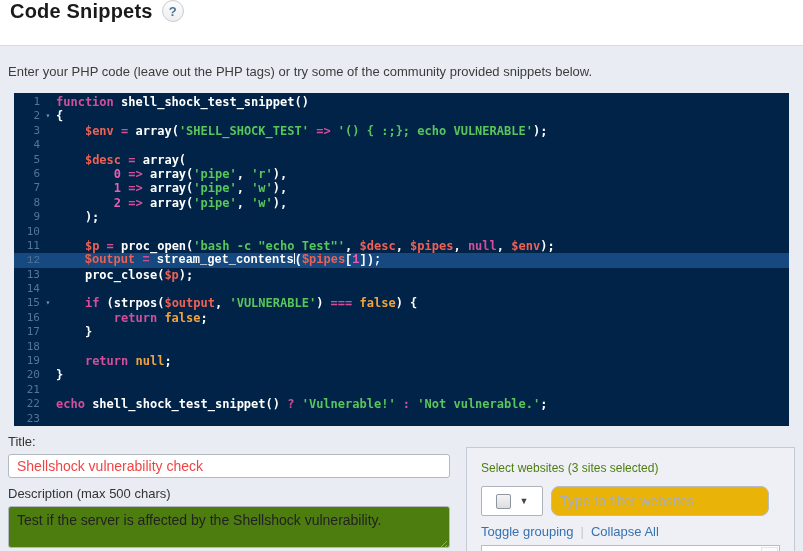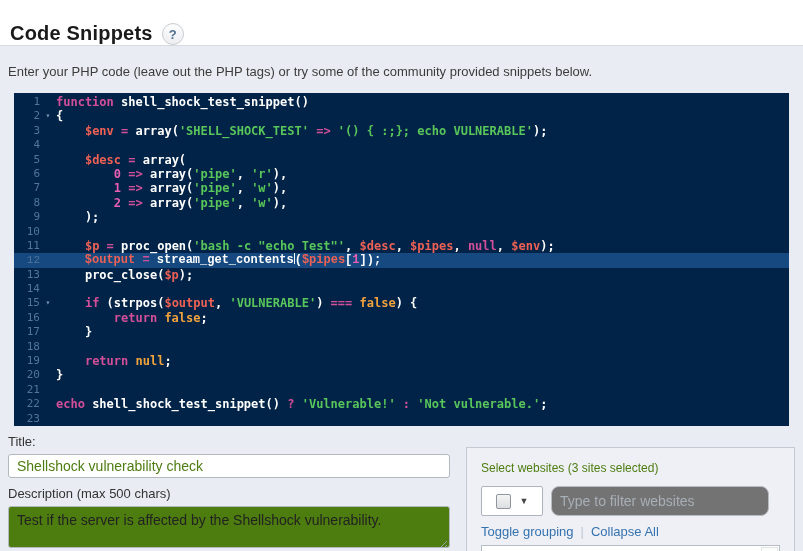--- a/index.html
+++ b/index.html
@@ -2,21 +2,21 @@
 <html><head>
 <meta charset="utf-8">
 <style>
   * { margin:0; padding:0; box-sizing:border-box; }
   html,body { background:#ffffff; }
   .page {
     position:relative; width:803px; height:551px; overflow:hidden;
     font-family:"Liberation Sans", sans-serif; background:#ffffff;
   }
   
-  .hdr { position:absolute; left:0; top:0; right:0; height:45px; background:#ffffff; display:flex; align-items:flex-end; padding-left:10px; }
+  .hdr { position:absolute; left:0; top:0; right:0; height:45px; background:#ffffff; display:flex; align-items:flex-start; padding-left:10px; }
   .hdr h1 { font-size:20px; font-weight:bold; color:#1a1a1a; letter-spacing:0.2px; }
   .help-badge {
     display:inline-flex; align-items:center; justify-content:center;
     width:22px; height:22px; margin-left:9px; border-radius:50%;
     border:1px solid #c9ccd1; background:linear-gradient(#fdfdfd,#eceef0);
     color:#50718f; font-size:13px; font-weight:bold; cursor:default;
   }
   
   .panel { position:absolute; left:0; top:45px; right:0; bottom:0; background:#e9edf3; border-top:1px solid #d7dae0; }
   .intro { position:absolute; left:8px; top:18px; font-size:13px; color:#3c3c3c; }
@@ -38,21 +38,21 @@
   .tk-var { color:var(--variable,#ef6155); }
   .tk-str { color:var(--string,#58c65a); }
   .tk-num { color:var(--number,#e95fb4); }
   .tk-atom{ color:var(--atom,#f2a33c); }
   .cursor { display:inline-block; width:1px; height:11px; background:#ffffff; vertical-align:-1px; }
   
   .form-left { position:absolute; left:8px; top:388px; width:442px; }
   .form-left label { display:block; font-size:13px; color:#333333; margin-bottom:5px; }
   .txt-input {
     width:100%; height:24px; background:#ffffff; border:1px solid #b3b9c1; border-radius:3px;
-    padding:0 8px; font-size:14px; color:#4d7c0f; font-family:"Liberation Sans", sans-serif;
+    padding:0 8px; font-size:14px; color:#ef4444; font-family:"Liberation Sans", sans-serif;
   }
   .desc-label { margin-top:8px; }
   .ta-wrap { position:relative; width:100%; }
   .txt-area {
     width:100%; height:42px; background:#4d7c0f; border:1px solid #b3b9c1; border-radius:3px;
     padding:5px 8px; font-size:14px; color:#222222; font-family:"Liberation Sans", sans-serif;
     resize:none; overflow:hidden;
   }
   .grip {
     position:absolute; right:3px; bottom:5px; width:9px; height:9px;
@@ -66,21 +66,21 @@
   }
   .sites-heading { font-size:12px; color:#4d7c0f; margin:2px 0 11px; font-weight:normal; }
   .controls-row { display:flex; gap:8px; align-items:center; }
   .dd-btn {
     width:62px; height:30px; background:#ffffff; border:1px solid #aeb4bd; border-radius:2px;
     display:flex; align-items:center; justify-content:center; gap:9px; cursor:pointer;
   }
   .cb { width:15px; height:15px; border:1px solid #8f959c; border-radius:2px; background:linear-gradient(#f4f4f4,#dcdee1); flex:none; }
   .dd-arrow { font-size:9px; color:#444444; }
   .filter-input {
-    width:218px; height:30px; background:#737373; border:1px solid #b6bcc4; border-radius:8px;
+    width:218px; height:30px; background:#eab308; border:1px solid #b6bcc4; border-radius:8px;
     padding:0 8px; font-size:14px; color:#222222; font-family:"Liberation Sans", sans-serif;
   }
   .filter-input::placeholder { color:#a8aeb6; }
   .links-row { margin-top:8px; font-size:13px; }
   .link { color:#3572b0; cursor:pointer; }
   .sep { color:#c3c9d0; margin:0 7px; }
   .listbox { position:relative; margin-top:6px; background:#ffffff; border:1px solid #b6bcc4; height:66px; overflow:hidden; }
   .list-item { display:flex; align-items:center; gap:8px; padding:7px 0 0 18px; }
   .vscroll { position:absolute; top:1px; right:1px; bottom:1px; width:17px; background:#f2f4f5; }
   .scroll-btn { height:15px; display:flex; align-items:center; justify-content:center; background:#fbfcfc; border:1px solid #e2e4e6; cursor:pointer; }

